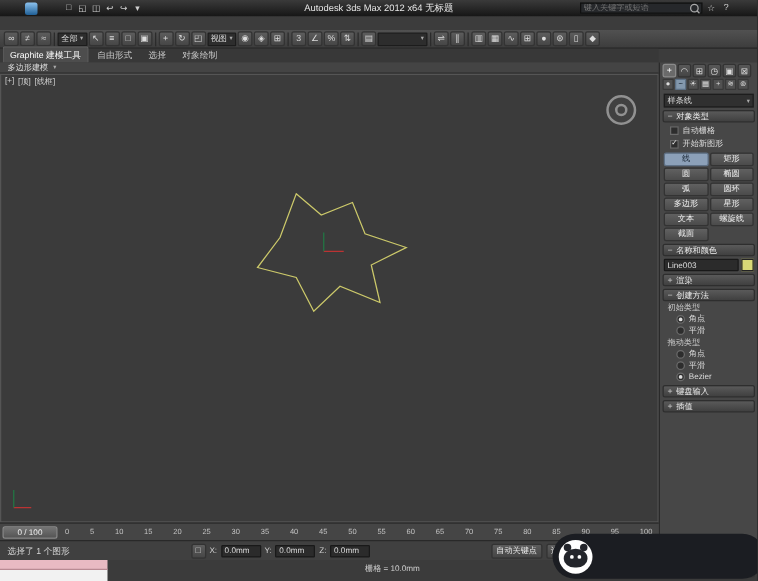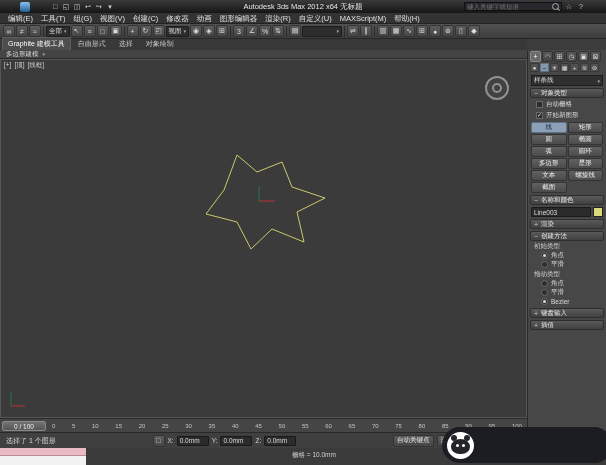--- a/index.html
+++ b/index.html
@@ -187,34 +187,20 @@
     <span id="infocenter">
       <span class="searchbox">
         <input id="search-input" placeholder="键入关键字或短语" style="">
         <span class="mag"></span>
       </span>
       <span class="qicon">☆</span>
       <span class="qicon">?</span>
     </span>
   </div>
 
-  <div id="menubar">
-      <span class="mitem">编辑(E)</span>
-      <span class="mitem">工具(T)</span>
-      <span class="mitem">组(G)</span>
-      <span class="mitem">视图(V)</span>
-      <span class="mitem">创建(C)</span>
-      <span class="mitem">修改器</span>
-      <span class="mitem">动画</span>
-      <span class="mitem">图形编辑器</span>
-      <span class="mitem">渲染(R)</span>
-      <span class="mitem">自定义(U)</span>
-      <span class="mitem">MAXScript(M)</span>
-      <span class="mitem">帮助(H)</span>
-    </div>
 
   <div id="toolbar">
     <span id="tb-g1" class="tbgroup">
         <span class="ticon">∞</span>
         <span class="ticon">≠</span>
         <span class="ticon">≈</span>
       </span>
     <span class="sep"></span>
     <span class="dd">
       <span>全部</span>

